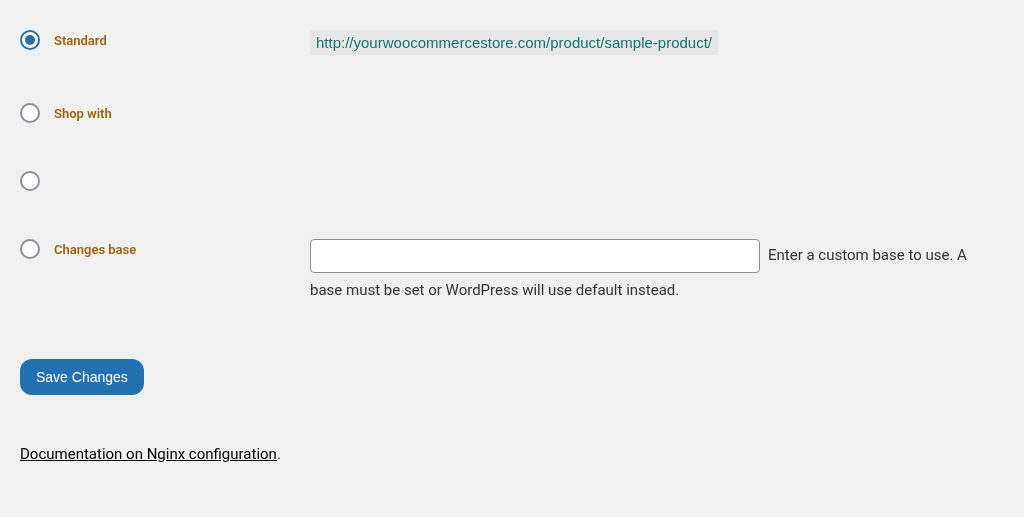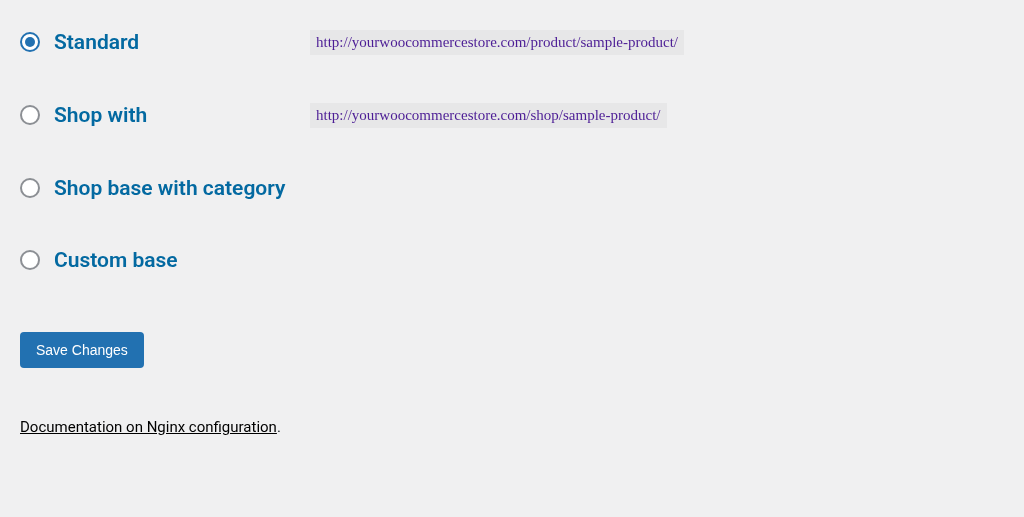--- a/index.html
+++ b/index.html
@@ -46,31 +46,31 @@
     .radio-btn.selected {
       border-color: #2271b1;
     }
     .radio-btn.selected .radio-dot {
       width: 10px;
       height: 10px;
       background: #2271b1;
       border-radius: 50%;
     }
     .radio-label {
-      font-size: 21px;
+      font-size: 13px;
       font-weight: 600;
-      color: #0369a1;
+      color: #a16207;
     }
     .value-col {
       flex: 1;
     }
     .url-sample {
-      font-family: Liberation Serif, serif;
+      font-family: Liberation Sans, sans-serif;
       font-size: 15px;
-      color: #4c1d95;
+      color: #0f766e;
       background: #e7e7e8;
       padding: 4px 6px;
       display: inline-block;
     }
     .text-input {
       width: 450px;
       height: 34px;
       background: #fff;
       border: 1px solid #8c8f94;
       border-radius: 4px;
@@ -86,21 +86,21 @@
     .helper-below {
       font-size: 15px;
       color: #333;
       margin-top: 8px;
       display: block;
     }
     .save-btn {
       background: #2271b1;
       color: #fff;
       border: none;
-      border-radius: 4px;
+      border-radius: 12px;
       padding: 10px 16px;
       font-size: 14px;
       cursor: pointer;
     }
     .save-row {
       margin-bottom: 50px;
     }
     .doc-link {
       color: #000000;
       text-decoration: underline;
@@ -124,36 +124,36 @@
   <div class="value-col">
     <span class="url-sample">http://yourwoocommercestore.com/product/sample-product/</span>
   </div>
 </div>
 
 <div class="option-row">
   <div class="radio-label-group">
     <div class="radio-btn"></div>
     <span class="radio-label">Shop with</span>
   </div>
-  <div class="value-col">
-    <span class="url-sample">http://yourwoocommercestore.com/shop/sample-product/</span>
-  </div>
 </div>
 
 <div class="option-row">
   <div class="radio-label-group">
     <div class="radio-btn"></div>
-    <span class="radio-label">Shop base with category</span>
   </div>
 </div>
 
 <div class="option-row last-radio">
   <div class="radio-label-group">
     <div class="radio-btn"></div>
-    <span class="radio-label">Custom base</span>
+    <span class="radio-label">Changes base</span>
+  </div>
+  <div class="value-col">
+    <input type="text" class="text-input" value="" style=""><span class="helper-inline">Enter a custom base to use. A</span>
+    <span class="helper-below">base must be set or WordPress will use default instead.</span>
   </div>
 </div>
 
 <div class="save-row">
   <button class="save-btn">Save Changes</button>
 </div>
 
 <div class="doc-row">
   <a class="doc-link">Documentation on Nginx configuration</a><span>.</span>
 </div>

